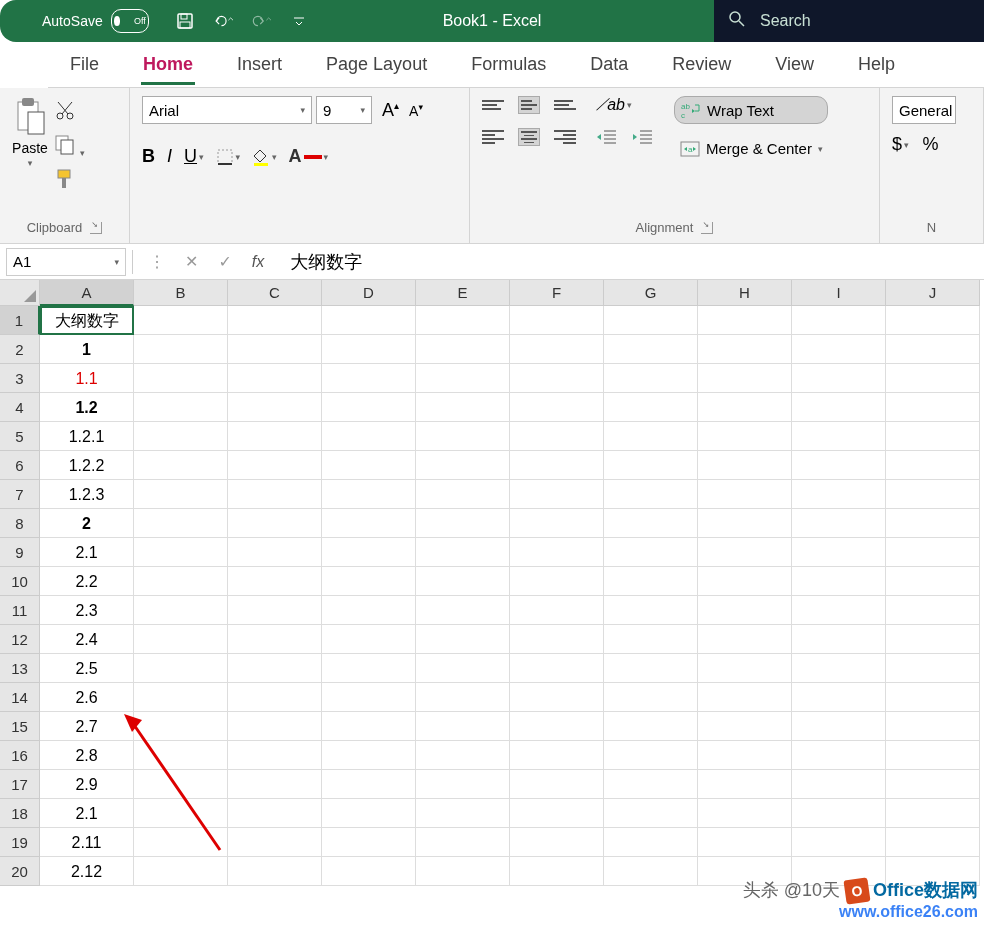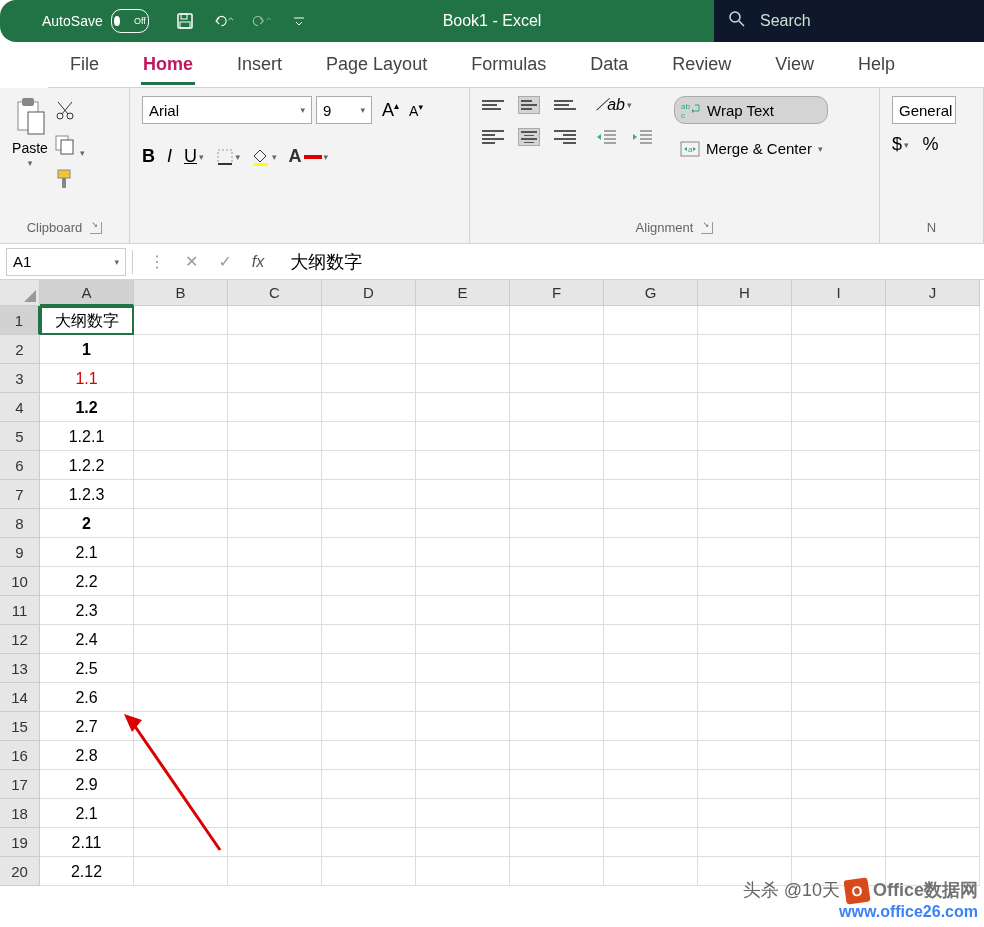--- a/index.html
+++ b/index.html
@@ -637,15 +637,15 @@
       </div>
     </div>
 
   <svg class="arrow-ann" width="120" height="150">
     <line x1="100" y1="140" x2="12" y2="12" stroke="#d00" stroke-width="3"></line>
     <polygon points="4,4 22,10 12,22" fill="#d00"></polygon>
   </svg>
 </div>
 
 <div class="watermark">
-  <div><span>头杀 @10天</span> <span class="wm-icon">O</span><span style="color:#737373;font-weight:bold">Office数据网</span></div>
+  <div><span>头杀 @10天</span> <span class="wm-icon">O</span><span style="color:#0369a1;font-weight:bold">Office数据网</span></div>
   <div class="url">www.office26.com</div>
 </div>
 
 </body></html>

